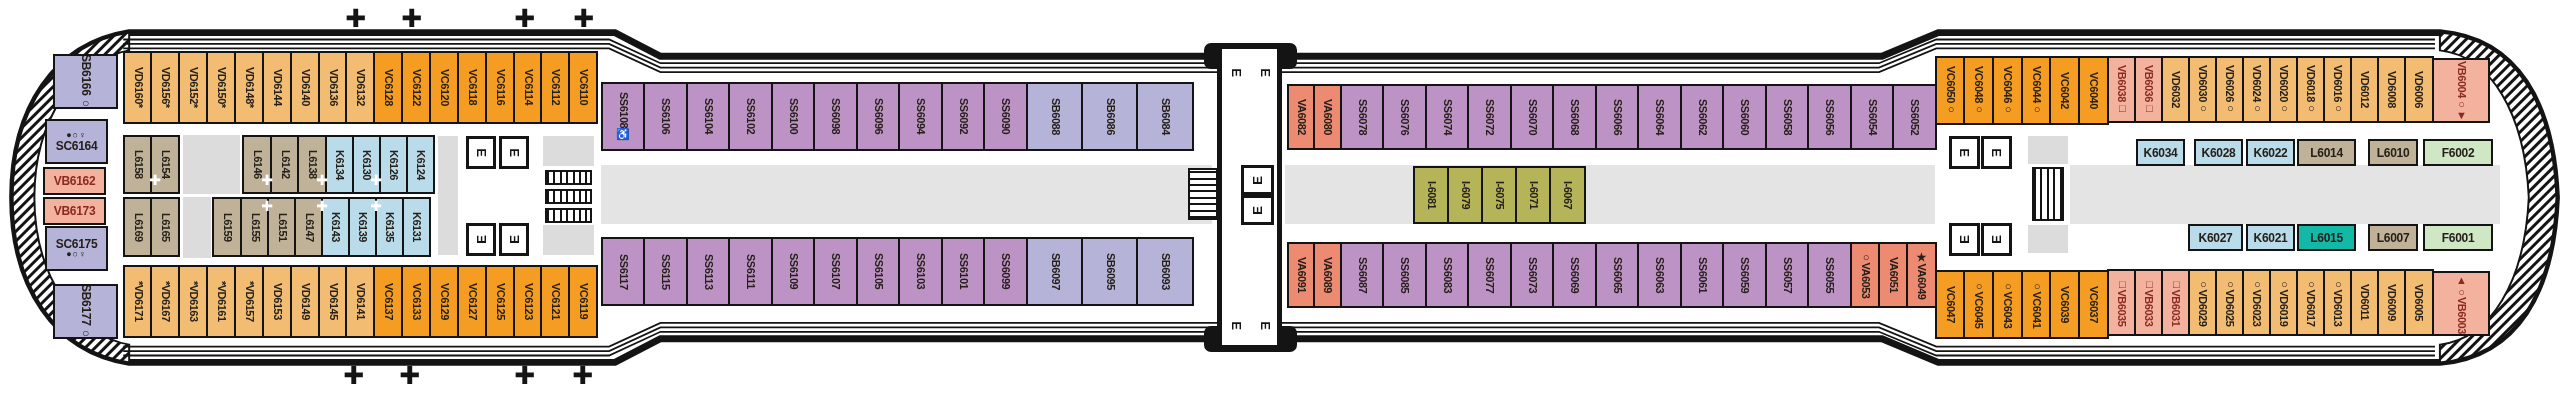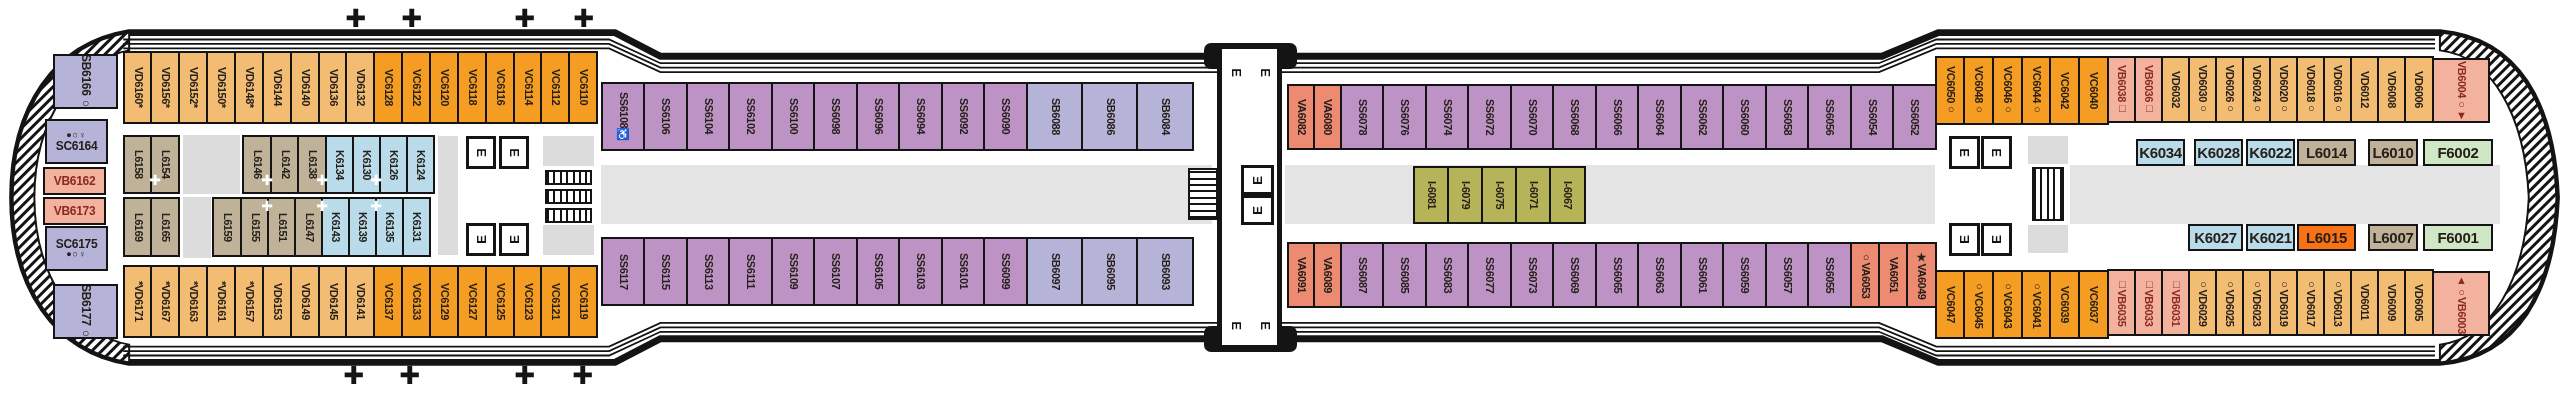--- a/index.html
+++ b/index.html
@@ -4,21 +4,21 @@
 <style>
   html,body{margin:0;padding:0;background:#fff;}
   #deck{position:relative;width:2576px;height:395px;background:#fff;
         font-family:"Liberation Sans",sans-serif;overflow:hidden;}
   #hullsvg{position:absolute;left:0;top:0;z-index:0;}
   .gray{position:absolute;z-index:1;}
   .cab{position:absolute;z-index:2;border:2.5px solid #141414;box-sizing:border-box;
        display:flex;align-items:center;justify-content:center;text-align:center;
        font-weight:bold;font-size:11px;color:#26201a;line-height:1;overflow:hidden;}
   .cab.v{writing-mode:vertical-rl;text-orientation:mixed;letter-spacing:-0.5px;}
-  .cab.h{font-size:15px;letter-spacing:-0.3px;}
+  .cab.h{font-size:12px;letter-spacing:-0.3px;}
   .cab.tip{flex-direction:column;font-size:12px;letter-spacing:-0.3px;z-index:3;}
   .cab .tico{font-size:9px;letter-spacing:1px;}
   .tab{position:absolute;background:#141414;border-radius:7px;z-index:3;}
   .vcorr{position:absolute;background:#fff;border-left:5px solid #141414;
          border-right:5px solid #141414;box-sizing:border-box;z-index:4;}
   .eroom{position:absolute;background:#fff;border:3.5px solid #141414;box-sizing:border-box;
          display:flex;align-items:center;justify-content:center;z-index:5;}
   .eroom span,.eglyph{font-weight:bold;font-size:13px;color:#141414;
          font-family:"Liberation Sans",sans-serif;}
   .eglyph{position:absolute;z-index:6;transform:rotate(90deg);}
@@ -229,21 +229,21 @@
     <div class="cab v" style="left: 1515px; top: 166px; width: 37px; height: 58px; background: rgb(182, 180, 88); color: rgb(38, 32, 26);">I-6071</div>
     <div class="cab v" style="left: 1549px; top: 166px; width: 37px; height: 58px; background: rgb(182, 180, 88); color: rgb(38, 32, 26);">I-6067</div>
     <div class="cab h" style="left: 2136px; top: 139px; width: 49px; height: 27px; background: rgb(185, 219, 234); color: rgb(38, 32, 26);">K6034</div>
     <div class="cab h" style="left: 2194px; top: 139px; width: 49px; height: 27px; background: rgb(185, 219, 234); color: rgb(38, 32, 26);">K6028</div>
     <div class="cab h" style="left: 2246px; top: 139px; width: 49px; height: 27px; background: rgb(185, 219, 234); color: rgb(38, 32, 26);">K6022</div>
     <div class="cab h" style="left: 2297px; top: 139px; width: 59px; height: 27px; background: rgb(191, 178, 152); color: rgb(38, 32, 26);">L6014</div>
     <div class="cab h" style="left: 2368px; top: 139px; width: 50px; height: 27px; background: rgb(191, 178, 152); color: rgb(38, 32, 26);">L6010</div>
     <div class="cab h" style="left: 2423px; top: 139px; width: 70px; height: 27px; background: rgb(207, 231, 197); color: rgb(38, 32, 26);">F6002</div>
     <div class="cab h" style="left: 2188px; top: 224px; width: 55px; height: 27px; background: rgb(185, 219, 234); color: rgb(38, 32, 26);">K6027</div>
     <div class="cab h" style="left: 2246px; top: 224px; width: 49px; height: 27px; background: rgb(185, 219, 234); color: rgb(38, 32, 26);">K6021</div>
-    <div class="cab h" style="left: 2297px; top: 224px; width: 59px; height: 27px; background: #f97316; color: rgb(38, 32, 26);">L6015</div>
+    <div class="cab h" style="left: 2297px; top: 224px; width: 59px; height: 27px; background: #14b8a6; color: rgb(38, 32, 26);">L6015</div>
     <div class="cab h" style="left: 2368px; top: 224px; width: 50px; height: 27px; background: rgb(191, 178, 152); color: rgb(38, 32, 26);">L6007</div>
     <div class="cab h" style="left: 2423px; top: 224px; width: 70px; height: 27px; background: rgb(207, 231, 197); color: rgb(38, 32, 26);">F6001</div>
     <div class="cab tip v" style="left: 53px; top: 54px; width: 65px; height: 55px; background: rgb(182, 179, 216); color: rgb(38, 32, 26);">
       <span>SB6166○</span>
     </div>
     <div class="cab tip" style="left: 45px; top: 119px; width: 63px; height: 45px; background: rgb(182, 179, 216); color: rgb(38, 32, 26);">
       <span class="tico">●○♀</span>
       <span>SC6164</span>
     </div>
     <div class="cab tip" style="left: 43px; top: 167px; width: 63px; height: 28px; background: rgb(243, 178, 158); color: rgb(138, 42, 34);">

